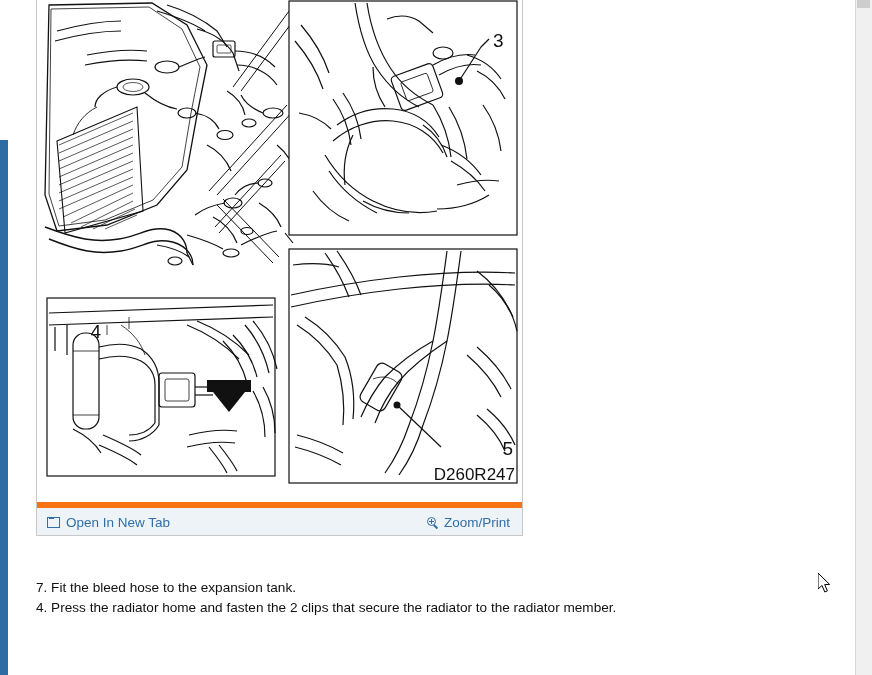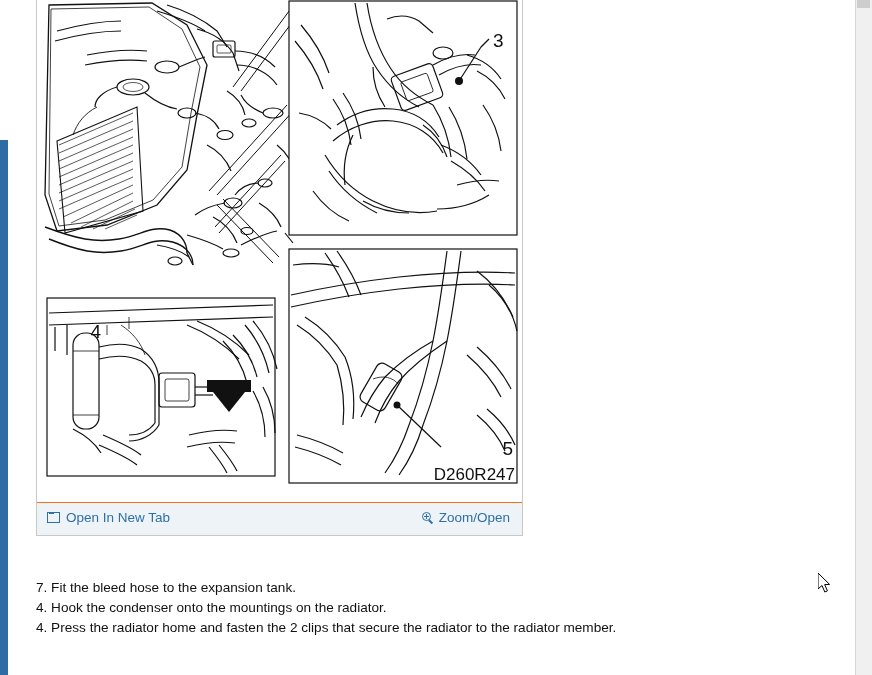--- a/index.html
+++ b/index.html
@@ -81,21 +81,21 @@
     left: 0;
     top: 0;
   }
   .img-toolbar {
     position: absolute;
     left: 0;
     bottom: 0;
     width: 485px;
     height: 33px;
     background: #eef3f7;
-    border-top: 1px solid #f97316;
+    border-top: 6px solid #f97316;
     box-sizing: border-box;
   }
   .tb-left {
     position: absolute;
     left: 10px;
     top: 7px;
     display: flex;
     align-items: center;
     gap: 6px;
   }
@@ -417,26 +417,25 @@
       <span class="icon-newtab"></span>
       <span class="tb-link">Open In New Tab</span>
     </div>
     <div class="tb-right">
       <span class="icon-zoom">
         <span class="lens"></span>
           <span class="plus-h"></span>
           <span class="plus-v"></span>
           <span class="handle"></span>
       </span>
-      <span class="tb-link">Zoom/Open</span>
+      <span class="tb-link">Zoom/Print</span>
     </div>
   </div>
 </div>
 
 <div class="steps">
   <div class="step-line">7. Fit the bleed hose to the expansion tank.</div>
-  <div class="step-line">4. Hook the condenser onto the mountings on the radiator.</div>
   <div class="step-line">4. Press the radiator home and fasten the 2 clips that secure the radiator to the radiator member.</div>
 </div>
 
 <svg class="cursor" viewBox="0 0 14 20">
   <polygon points="0,0 0,16 4,12.5 6.8,19 9.4,17.9 6.7,11.6 11.6,11.4" fill="#ffffff" stroke="#000000" stroke-width="1"></polygon>
 </svg>
 
 </body></html>

